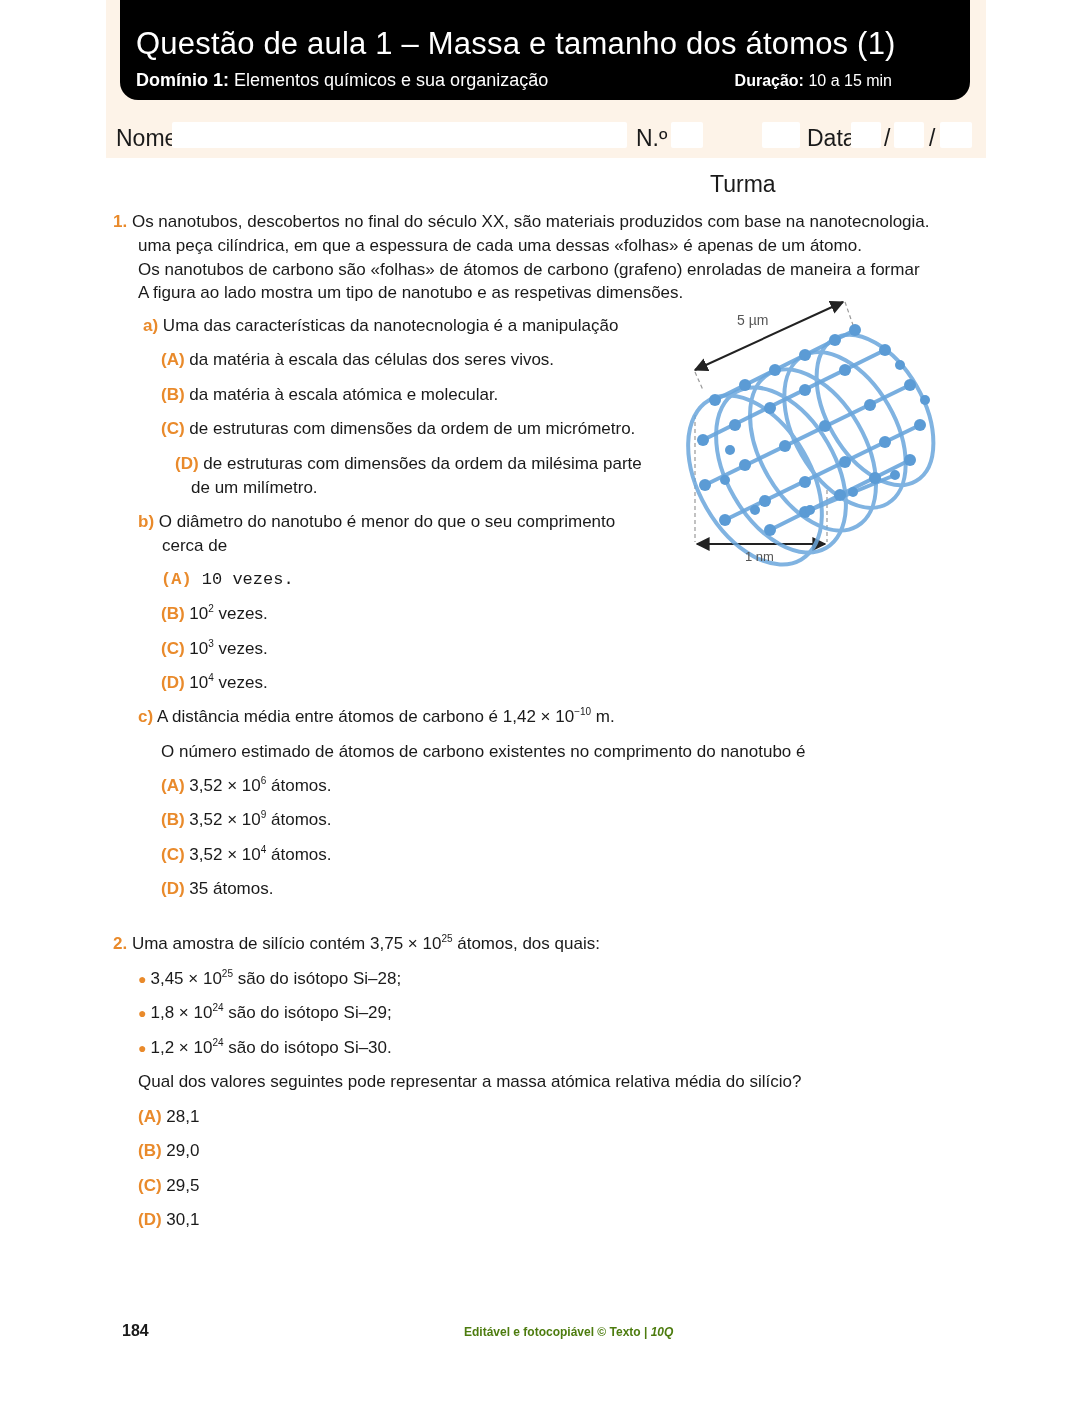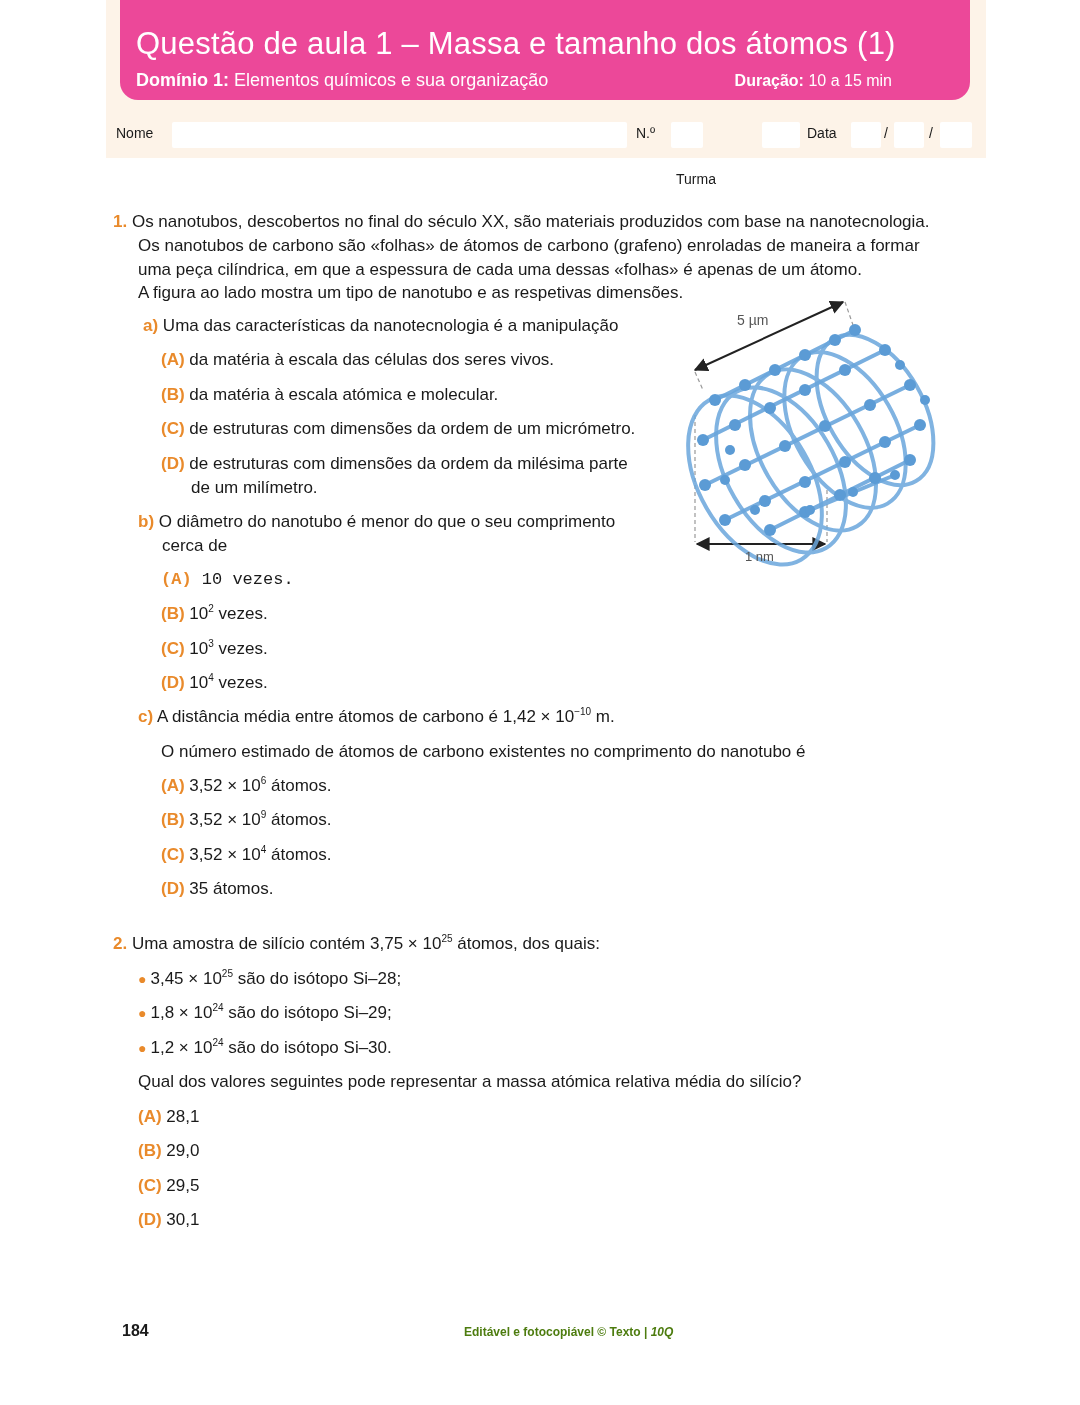--- a/index.html
+++ b/index.html
@@ -5,39 +5,39 @@
   * { box-sizing: border-box; margin: 0; padding: 0; }
   html, body { width: 1080px; height: 1405px; background: #ffffff; overflow: hidden; }
   body { font-family: "Liberation Sans", "DejaVu Sans", sans-serif; color: #1a1a1a; position: relative; }
 
   .header-wrap {
     position: absolute; left: 106px; top: 0; width: 880px; height: 158px;
     background: #fdf3e8;
   }
   .header-bar {
     position: absolute; left: 14px; top: 0; width: 850px; height: 100px;
-    background: #ec4899;
+    background: #000000;
     border-radius: 0 0 18px 18px;
   }
   .header-title {
     position: absolute; left: 16px; top: 26px;
     font-size: 31px; color: #ffffff; letter-spacing: 0.2px; white-space: nowrap;
   }
   .header-sub {
     position: absolute; left: 16px; top: 70px;
     font-size: 18px; color: #ffffff; white-space: nowrap;
   }
   .header-sub b, .header-dur b { font-weight: bold; }
   .header-dur {
     position: absolute; right: 78px; top: 72px;
     font-size: 16px; color: #ffffff; white-space: nowrap;
   }
   .form-row {
     position: absolute; left: 10px; top: 122px; height: 26px; width: 860px;
-    font-size: 14px; color: #1a1a1a;
+    font-size: 23px; color: #1a1a1a;
   }
   .form-row .lbl { position: absolute; top: 3px; white-space: nowrap; }
   .form-row .fld { position: absolute; top: 0; height: 26px; background: #ffffff; border-radius: 2px; }
   .form-row .slash { position: absolute; top: 3px; }
 
   .q { position: absolute; font-size: 17px; line-height: 24px; color: #1a1a1a; }
   .num { color: #e98a2b; font-weight: bold; }
   .opt-l { color: #e98a2b; font-weight: bold; }
   .sub-l { color: #e98a2b; font-weight: bold; }
   .bullet { color: #e98a2b; font-size: 14px; margin-right: 4px; }
@@ -64,57 +64,57 @@
     <div class="header-dur">
       <b>Duração:</b>
       <span>10 a 15 min</span>
     </div>
   </div>
   <div class="form-row">
     <span class="lbl" style="left:0;">Nome</span>
     <div class="fld" style="left:56px; width:455px;"></div>
     <span class="lbl" style="left:520px;">N.º</span>
     <div class="fld" style="left:555px; width:32px;"></div>
-    <span class="lbl" style="left:560px;margin-top:46px;">Turma</span>
+    <span class="lbl" style="left:594px;margin-top:46px;">Turma</span>
     <div class="fld" style="left:646px; width:38px;"></div>
     <span class="lbl" style="left:691px;">Data</span>
     <div class="fld" style="left:735px; width:30px;"></div>
     <span class="slash" style="left:768px;">/</span>
     <div class="fld" style="left:778px; width:30px;"></div>
     <span class="slash" style="left:813px;">/</span>
     <div class="fld" style="left:824px; width:32px;"></div>
   </div>
 </div>
 
 <div class="q" style="left:113px; top:198px; width:870px;margin-top:12px;">
   <div><span class="num">1.</span>
     <span>Os nanotubos, descobertos no final do século XX, são materiais produzidos com base na nanotecnologia.</span></div>
+  <div style="padding-left:25px;">uma peça cilíndrica, em que a espessura de cada uma dessas «folhas» é apenas de um átomo.</div>
   <div style="padding-left:25px;">Os nanotubos de carbono são «folhas» de átomos de carbono (grafeno) enroladas de maneira a formar</div>
-  <div style="padding-left:25px;">uma peça cilíndrica, em que a espessura de cada uma dessas «folhas» é apenas de um átomo.</div>
 </div>
 
 <div class="q" style="left:138px; top:281px;">A figura ao lado mostra um tipo de nanotubo e as respetivas dimensões.</div>
 
 <div class="q" style="left:143px; top:314px;">
   <span class="sub-l">a)</span>
   <span>Uma das características da nanotecnologia é a manipulação</span>
 </div>
 <div class="q" style="left:161px; top:348px;">
   <span class="opt-l">(A)</span>
   <span>da matéria à escala das células dos seres vivos.</span>
 </div>
 <div class="q" style="left:161px; top:383px;">
   <span class="opt-l">(B)</span>
   <span>da matéria à escala atómica e molecular.</span>
 </div>
 <div class="q" style="left:161px; top:417px;">
   <span class="opt-l">(C)</span>
   <span>de estruturas com dimensões da ordem de um micrómetro.</span>
 </div>
-<div class="q justify" style="left:161px; top:452px; width:507px;">
+<div class="q justify" style="left:175px; top:452px; width:507px;">
   <span class="opt-l">(D)</span>
   <span>de estruturas com dimensões da ordem da milésima parte</span>
 </div>
 <div class="q" style="left:191px; top:476px;">de um milímetro.</div>
 
 <div class="q justify" style="left:138px; top:510px; width:530px;">
   <span class="sub-l">b)</span>
   <span>O diâmetro do nanotubo é menor do que o seu comprimento</span>
 </div>
 <div class="q" style="left:162px; top:534px;">cerca de</div>

